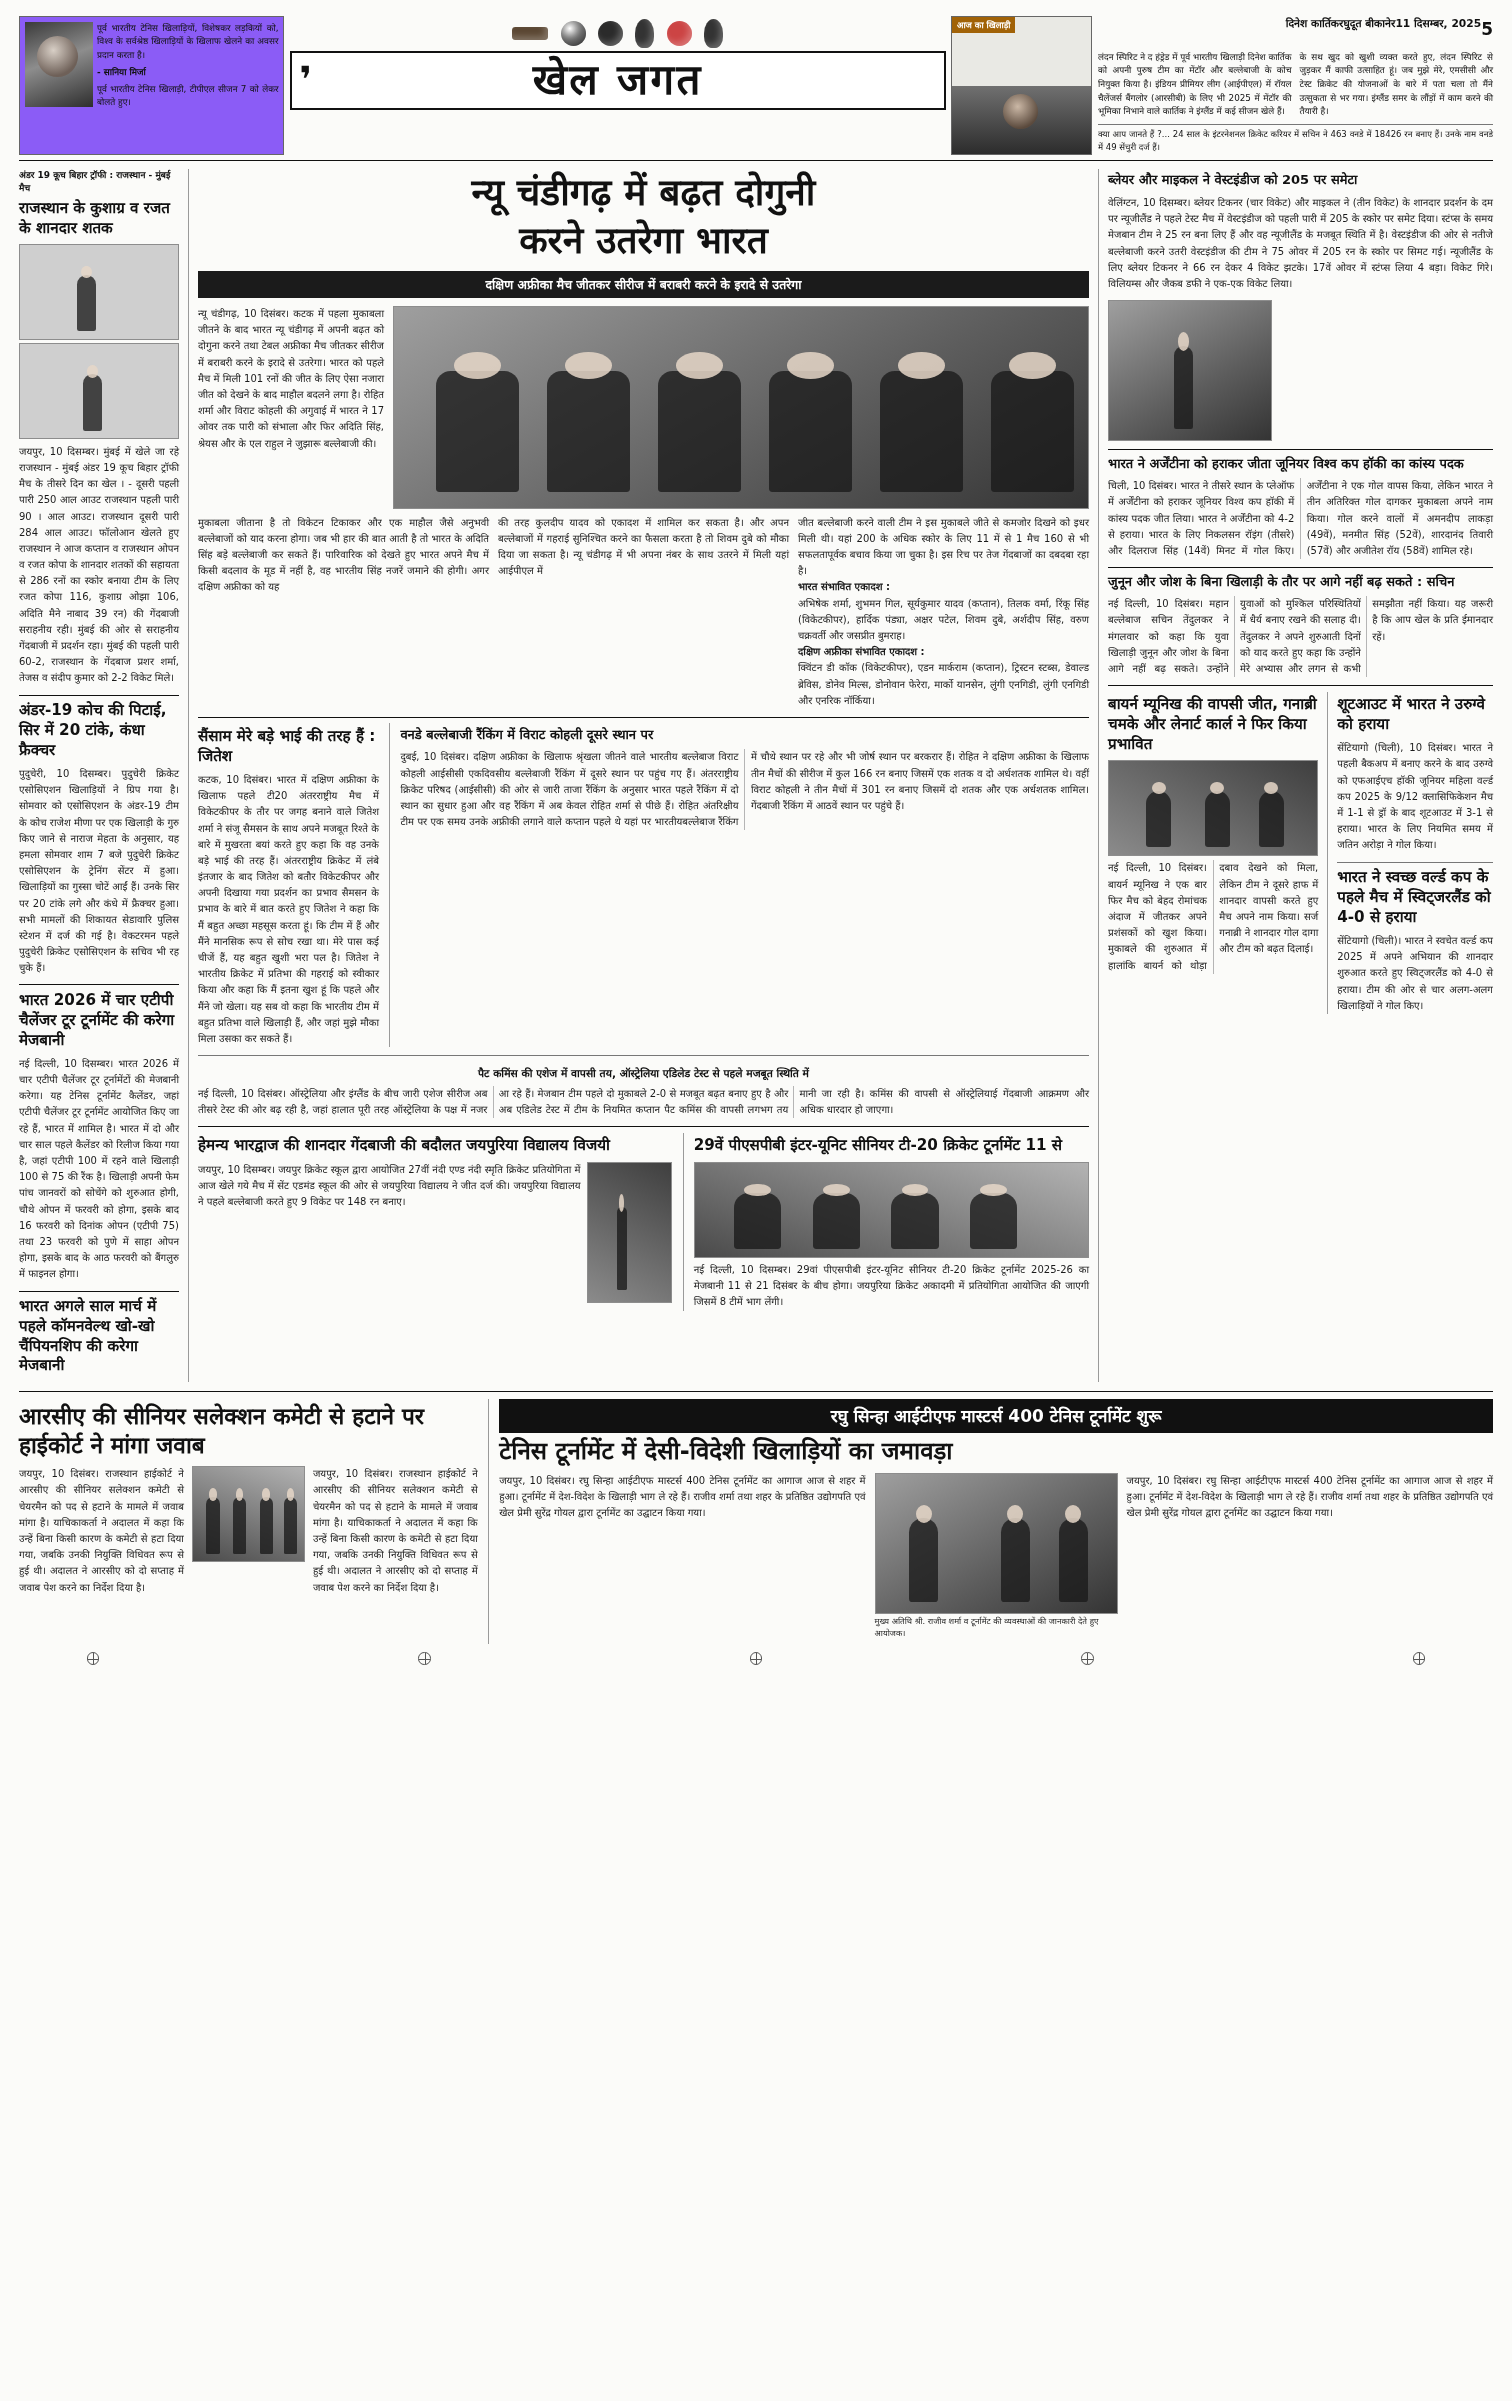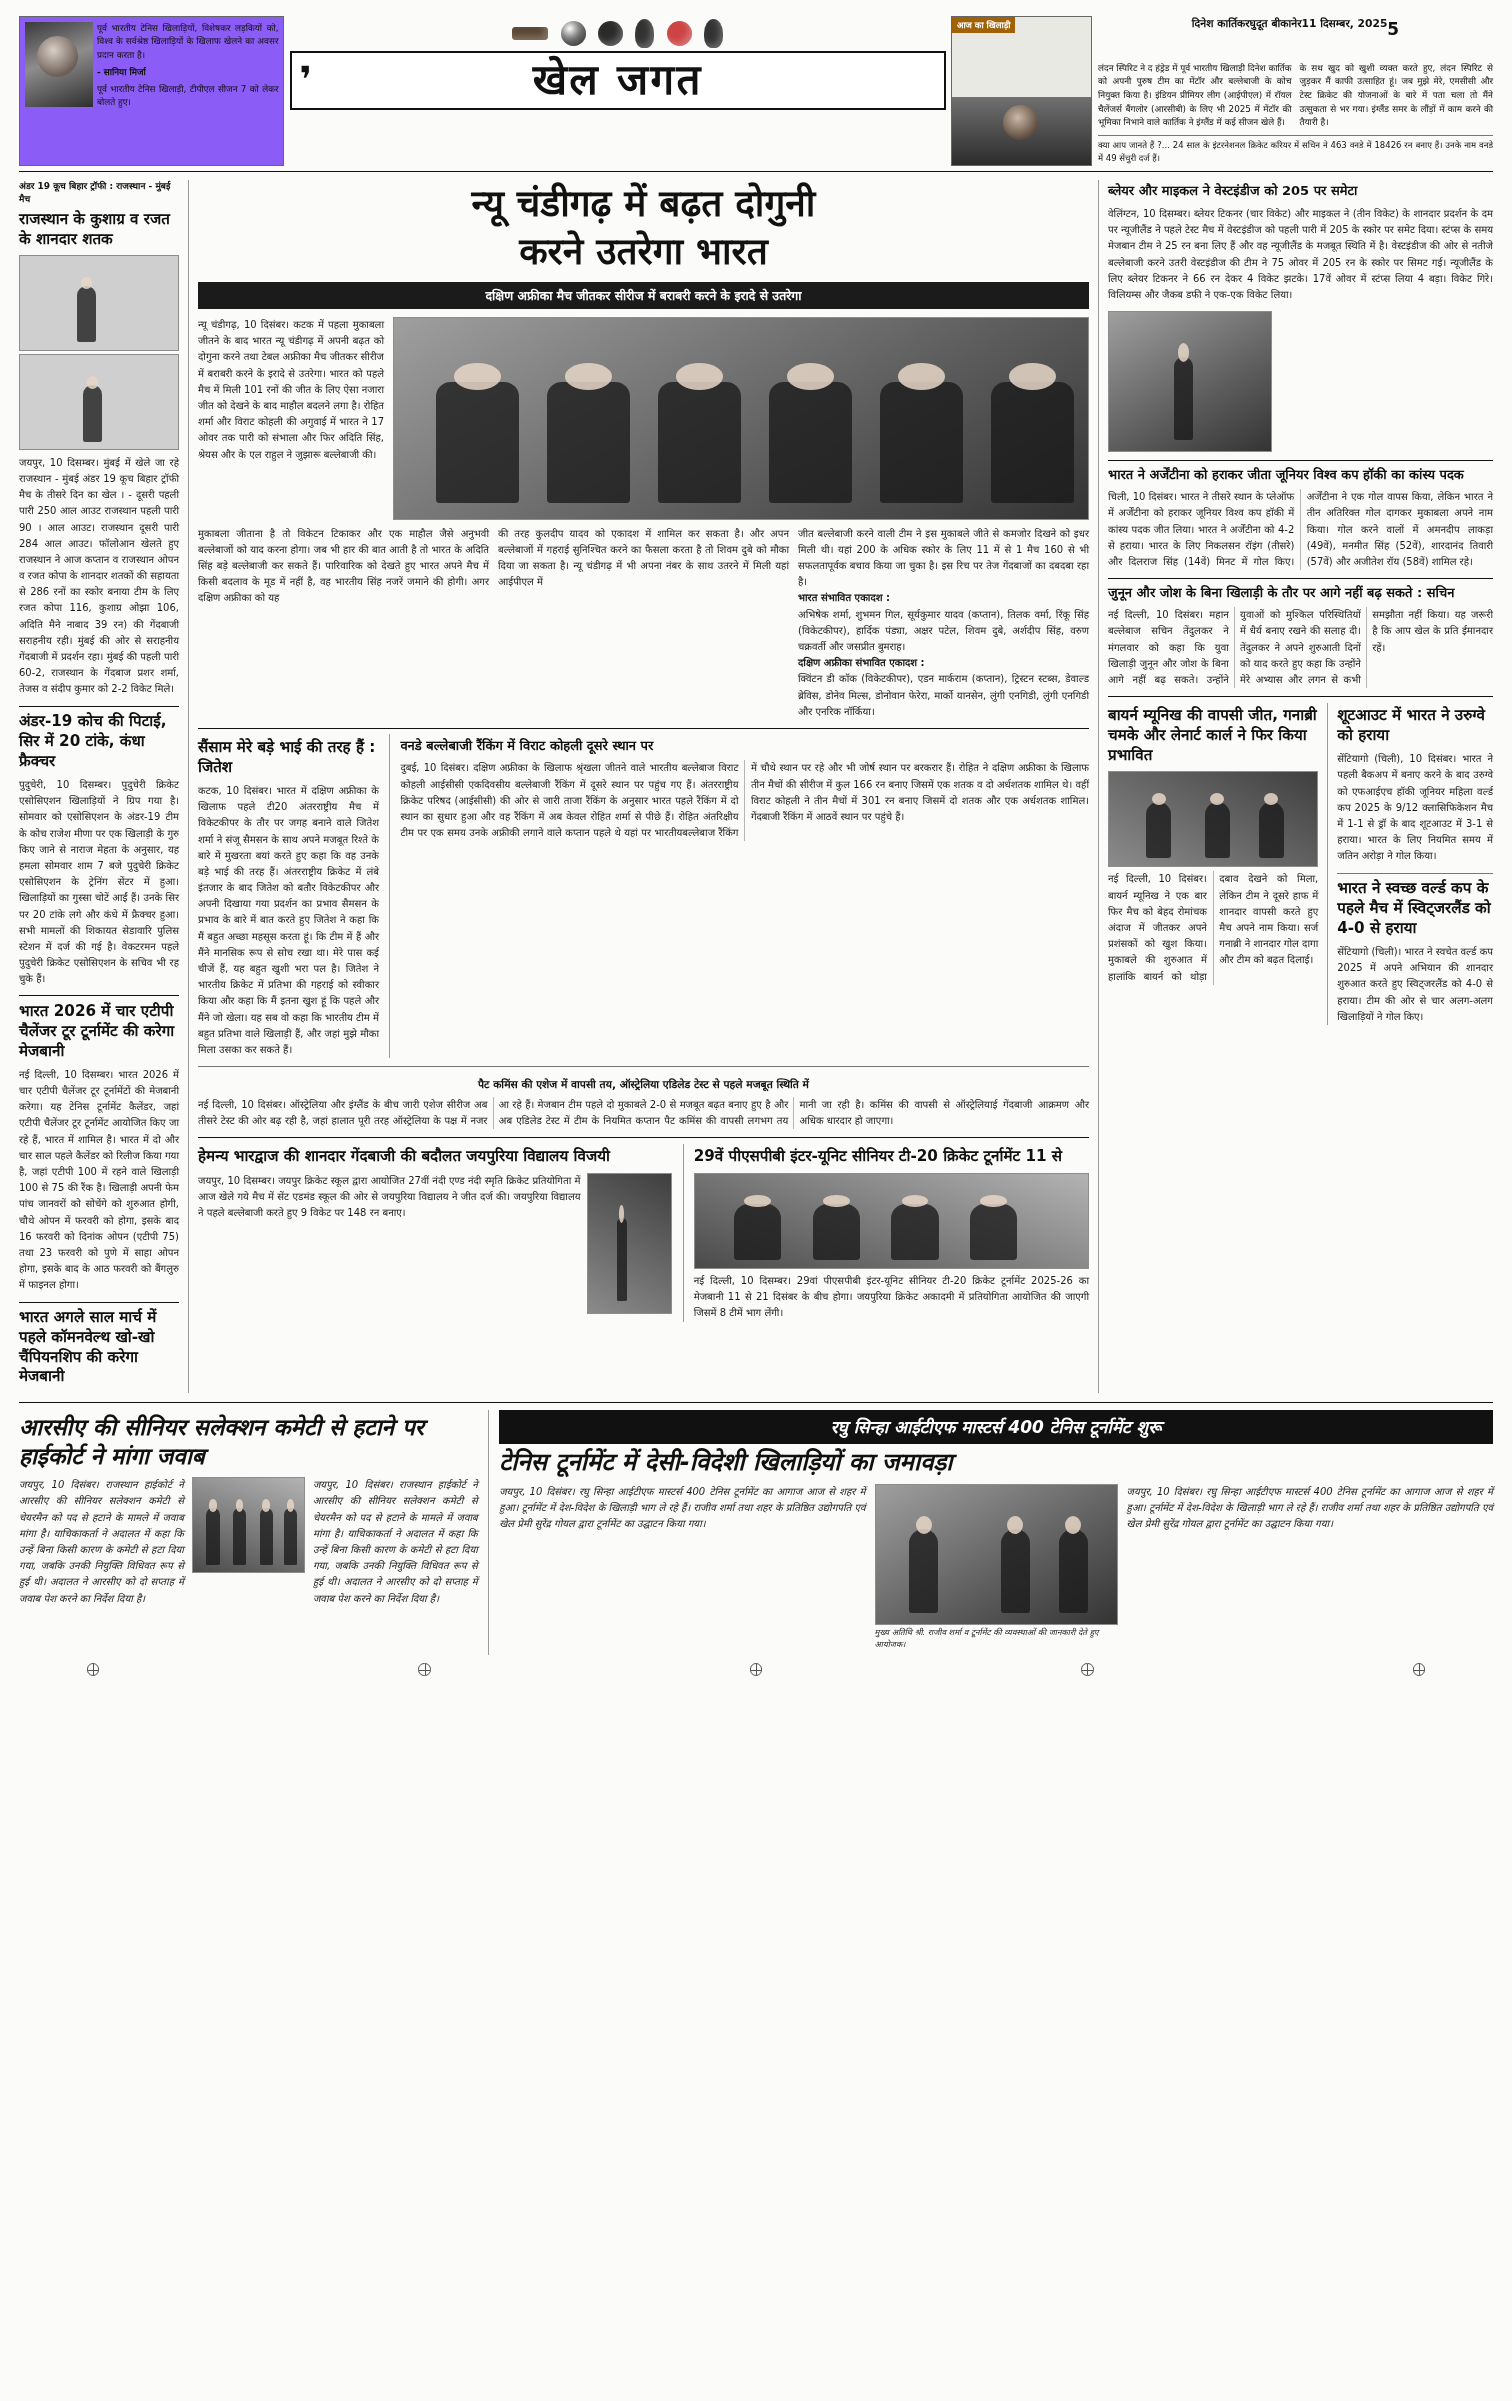--- a/index.html
+++ b/index.html
@@ -124,22 +124,22 @@
     content:""; position:absolute; left:51px; top:8px; width:35px; height:35px;
     border-radius:50%; background: radial-gradient(circle at 42% 36%, #cbb8a6, #5b4a3d 72%);
   }
   .mast-right {
     width: 395px;
     font-size: 8.8px;
     line-height: 1.56;
     text-align: justify;
   }
   .mast-right .toprow {
-    display:flex; justify-content: center; align-items:flex-start;
-    font-weight: bold; font-size: 10.7px; margin-bottom: 19px;
+    display:flex; justify-content: flex-end; align-items:flex-start;
+    font-weight: bold; font-size: 10.7px; margin-bottom: 8px;
   }
   .mast-right .pageno { font-size: 17px; font-weight: bold; }
   .did-you-know {
     border-top: 0.6px solid #777;
     margin-top: 4.5px; padding-top: 3.4px;
     font-size: 8.5px;
   }
 
   
   .main-grid {
@@ -222,21 +222,20 @@
     text-align:center; font-weight:bold; font-size: 10.7px;
     padding: 4.5px 3.4px 5.6px 3.4px;
   }
   .foot-rule { border-top: 1.7px solid #111; margin-top: 9px; }
 
   .bottom-grid {
     display: grid;
     grid-template-columns: 469px 1fr;
     gap: 0;
     margin-top: 6.8px;
-    font-style: italic;
   }
   .crop-marks { display:flex; justify-content:space-between; padding: 8px 68px 0 68px; }
   .crop-marks span {
     width: 12.4px; height:12.4px; border-radius:50%;
     border: 0.6px solid #555; position: relative;
   }
   .crop-marks span::before, .crop-marks span::after{
     content:""; position:absolute; background:#555;
   }
   .crop-marks span::before { left:50%; top:0; width:0.6px; height:100%; }

